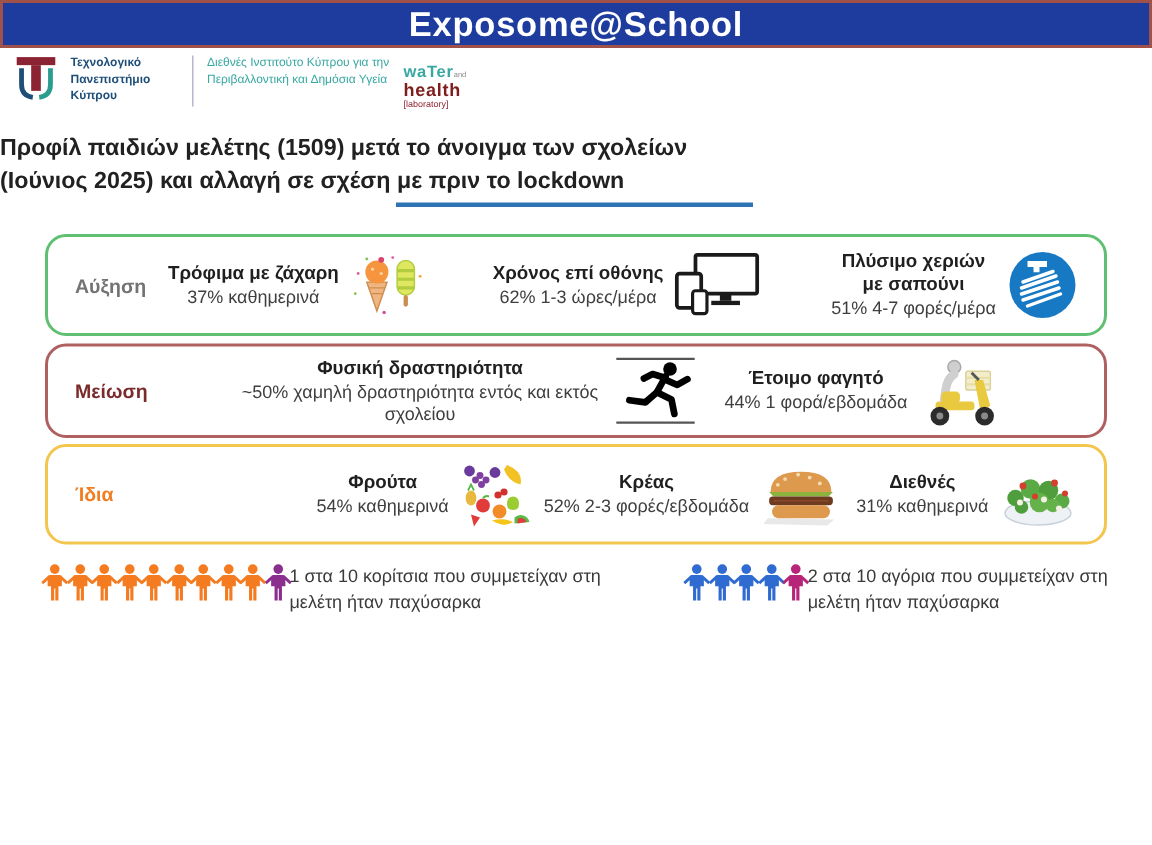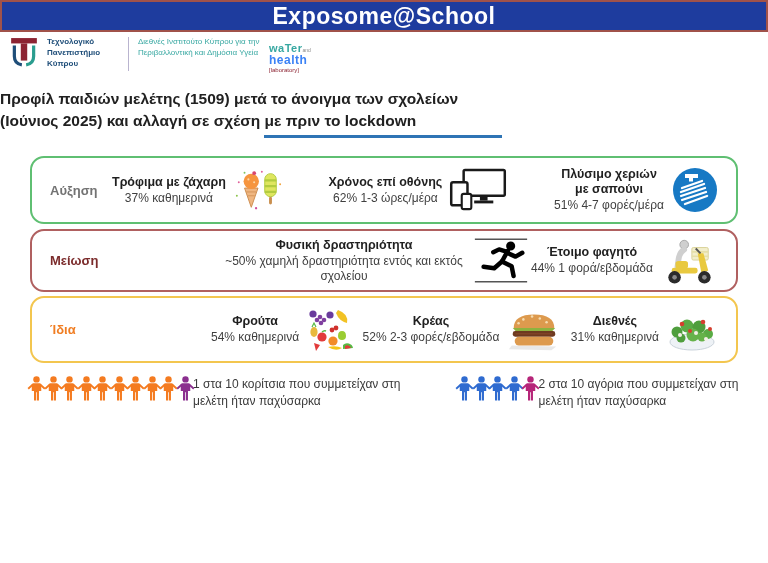--- a/index.html
+++ b/index.html
@@ -12,21 +12,21 @@
   .banner h1 { color:#fff; font-size:23px; font-weight:bold; letter-spacing:.5px; }
 
   
   .logo-row { position:absolute; top:37px; left:10px; display:flex; align-items:flex-start; gap:9px; }
   .uni-name { width:72px; font-size:8px; font-weight:bold; color:#1f4e79; line-height:1.35; }
   .logo-divider { width:1px; height:34px; background:#b9b4cf; }
   .institute-name { width:122px; font-size:8px; color:#38a8a2; line-height:1.35; }
   .lab-logo { line-height:1; padding-top:2px; }
   .lab-water { font-size:11px; font-weight:bold; color:#38a8a2; letter-spacing:.5px; }
   .lab-and { font-size:5px; color:#8a8a8a; }
-  .lab-health { font-size:12px; font-weight:bold; color:#3b82f6; letter-spacing:.5px; margin-top:-1px; }
+  .lab-health { font-size:12px; font-weight:bold; color:#7f1d1d; letter-spacing:.5px; margin-top:-1px; }
   .lab-laboratory { font-size:6px; color:#8c2332; margin-top:1px; }
 
   
   .main-title { position:absolute; top:88px; left:0; width:766px; text-align:left;
     font-size:15.5px; font-weight:bold; color:#212121; line-height:1.4; }
   .title-underline { width:238px; height:2.5px; background:#2e74b5; margin:4px auto 0; }
 
   
   .section { position:absolute; left:30px; width:708px; background:#fff;
     border:2px solid; border-radius:14px; display:flex; align-items:center; padding:0 18px; }
@@ -151,21 +151,21 @@
             <line x1="10" y1="33" x2="34" y2="25"></line>
             <line x1="13" y1="37" x2="35" y2="29"></line>
           </g>
         </svg>
       </div>
     </div>
   </div>
 
   <div class="section" id="section-1" style="border-color: rgb(176, 96, 96);">
     <div class="section-label" style="color: rgb(123, 43, 43);">Μείωση</div>
-    <div class="items" style="justify-content:flex-end;">
+    <div class="items" style="justify-content:center;gap:16px;">
       <div class="item w240">
         <div class="item-text">
           <div class="item-title">Φυσική δραστηριότητα</div>
           <div class="item-value">~50% χαμηλή δραστηριότητα εντός και εκτός σχολείου</div>
         </div>
         <svg class="icon" width="60" height="49" viewBox="0 0 62 50">
           <line x1="4" y1="3" x2="58" y2="3" stroke="#555" stroke-width="1.6"></line>
           <line x1="4" y1="47" x2="58" y2="47" stroke="#555" stroke-width="1.6"></line>
           <circle cx="41" cy="10" r="4.7" fill="#000"></circle>
           <g stroke="#000" stroke-width="4.6" fill="none" stroke-linecap="round" stroke-linejoin="round">

